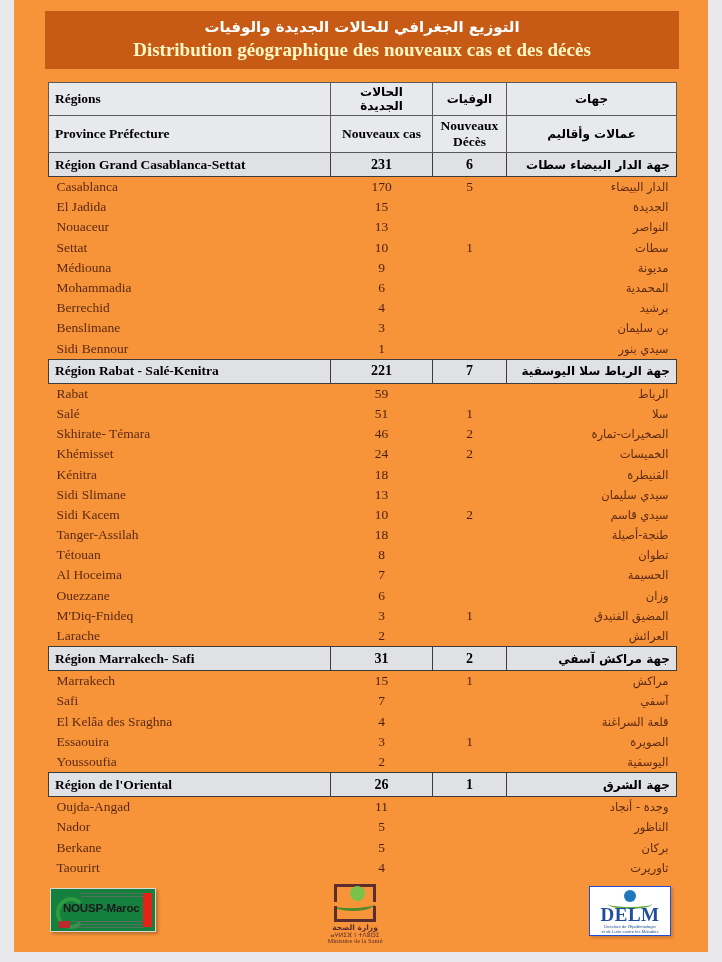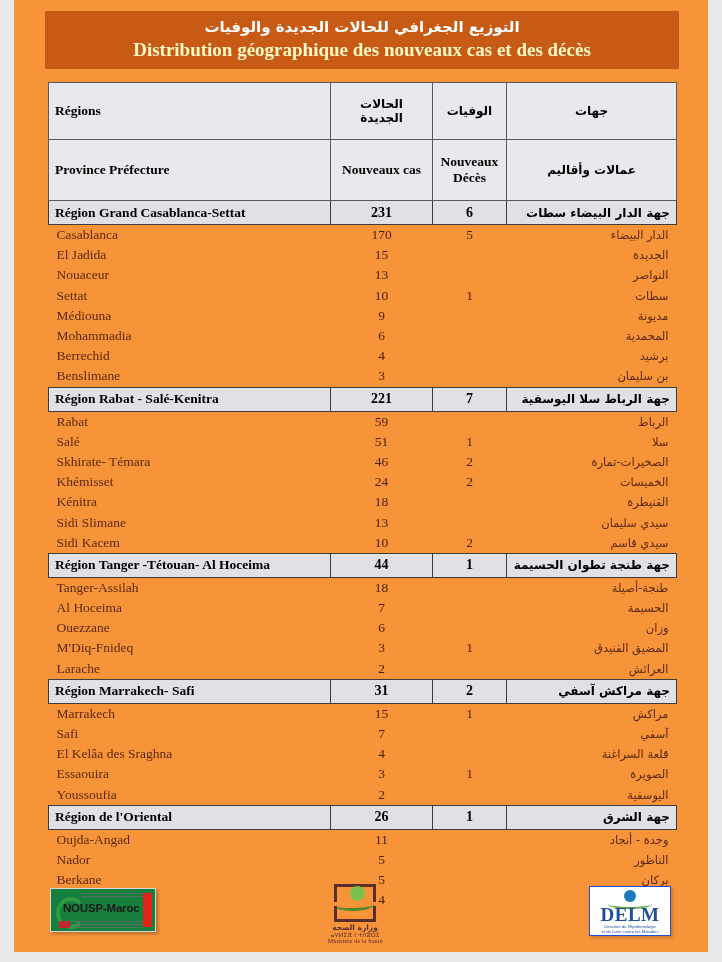--- a/index.html
+++ b/index.html
@@ -74,21 +74,21 @@
   table.t col.c-dec   { width: 74px;  }
   table.t col.c-ar    { width: 170px; }
 
   
   tr.hdr td {
     background: #E8E9EC;
     border: 1.5px solid #5A5A5A;
     font-weight: bold;
     font-size: 13.5px;
     color: #000000;
-    padding: 14px 6px;
+    padding: 2px 6px;
     vertical-align: middle;
     height: 24px;
   }
   tr.hdr td.ar {
     direction: rtl;
     text-align: center;
     font-family: "DejaVu Sans", "Liberation Sans", sans-serif;
     font-size: 12px;
   }
   tr.hdr td.num { text-align: center; }
@@ -339,20 +339,26 @@
             <td class="num">4</td>
             <td class="num"></td>
             <td class="ar">برشيد</td>
           </tr>
           <tr class="prov">
             <td class="fr">Benslimane</td>
             <td class="num">3</td>
             <td class="num"></td>
             <td class="ar">بن سليمان</td>
           </tr>
+          <tr class="prov">
+            <td class="fr">Sidi Bennour</td>
+            <td class="num">1</td>
+            <td class="num"></td>
+            <td class="ar">سيدي بنور</td>
+          </tr>
           <tr class="region">
             <td class="fr">Région Rabat - Salé-Kenitra</td>
             <td class="num">221</td>
             <td class="num">7</td>
             <td class="ar">جهة الرباط سلا اليوسفية</td>
           </tr>
           <tr class="prov">
             <td class="fr">Rabat</td>
             <td class="num">59</td>
             <td class="num"></td>
@@ -387,31 +393,31 @@
             <td class="num">13</td>
             <td class="num"></td>
             <td class="ar">سيدي سليمان</td>
           </tr>
           <tr class="prov">
             <td class="fr">Sidi Kacem</td>
             <td class="num">10</td>
             <td class="num">2</td>
             <td class="ar">سيدي قاسم</td>
           </tr>
-          <tr class="region">
-            <td class="fr">Région Tanger -Tétouan- Al Hoceima</td>
-            <td class="num">44</td>
-            <td class="num">1</td>
-            <td class="ar">جهة طنجة تطوان الحسيمة</td>
-          </tr>
           <tr class="prov">
             <td class="fr">Tanger-Assilah</td>
             <td class="num">18</td>
             <td class="num"></td>
             <td class="ar">طنجة-أصيلة</td>
+          </tr>
+          <tr class="prov">
+            <td class="fr">Tétouan</td>
+            <td class="num">8</td>
+            <td class="num"></td>
+            <td class="ar">تطوان</td>
           </tr>
           <tr class="prov">
             <td class="fr">Al Hoceima</td>
             <td class="num">7</td>
             <td class="num"></td>
             <td class="ar">الحسيمة</td>
           </tr>
           <tr class="prov">
             <td class="fr">Ouezzane</td>
             <td class="num">6</td>

